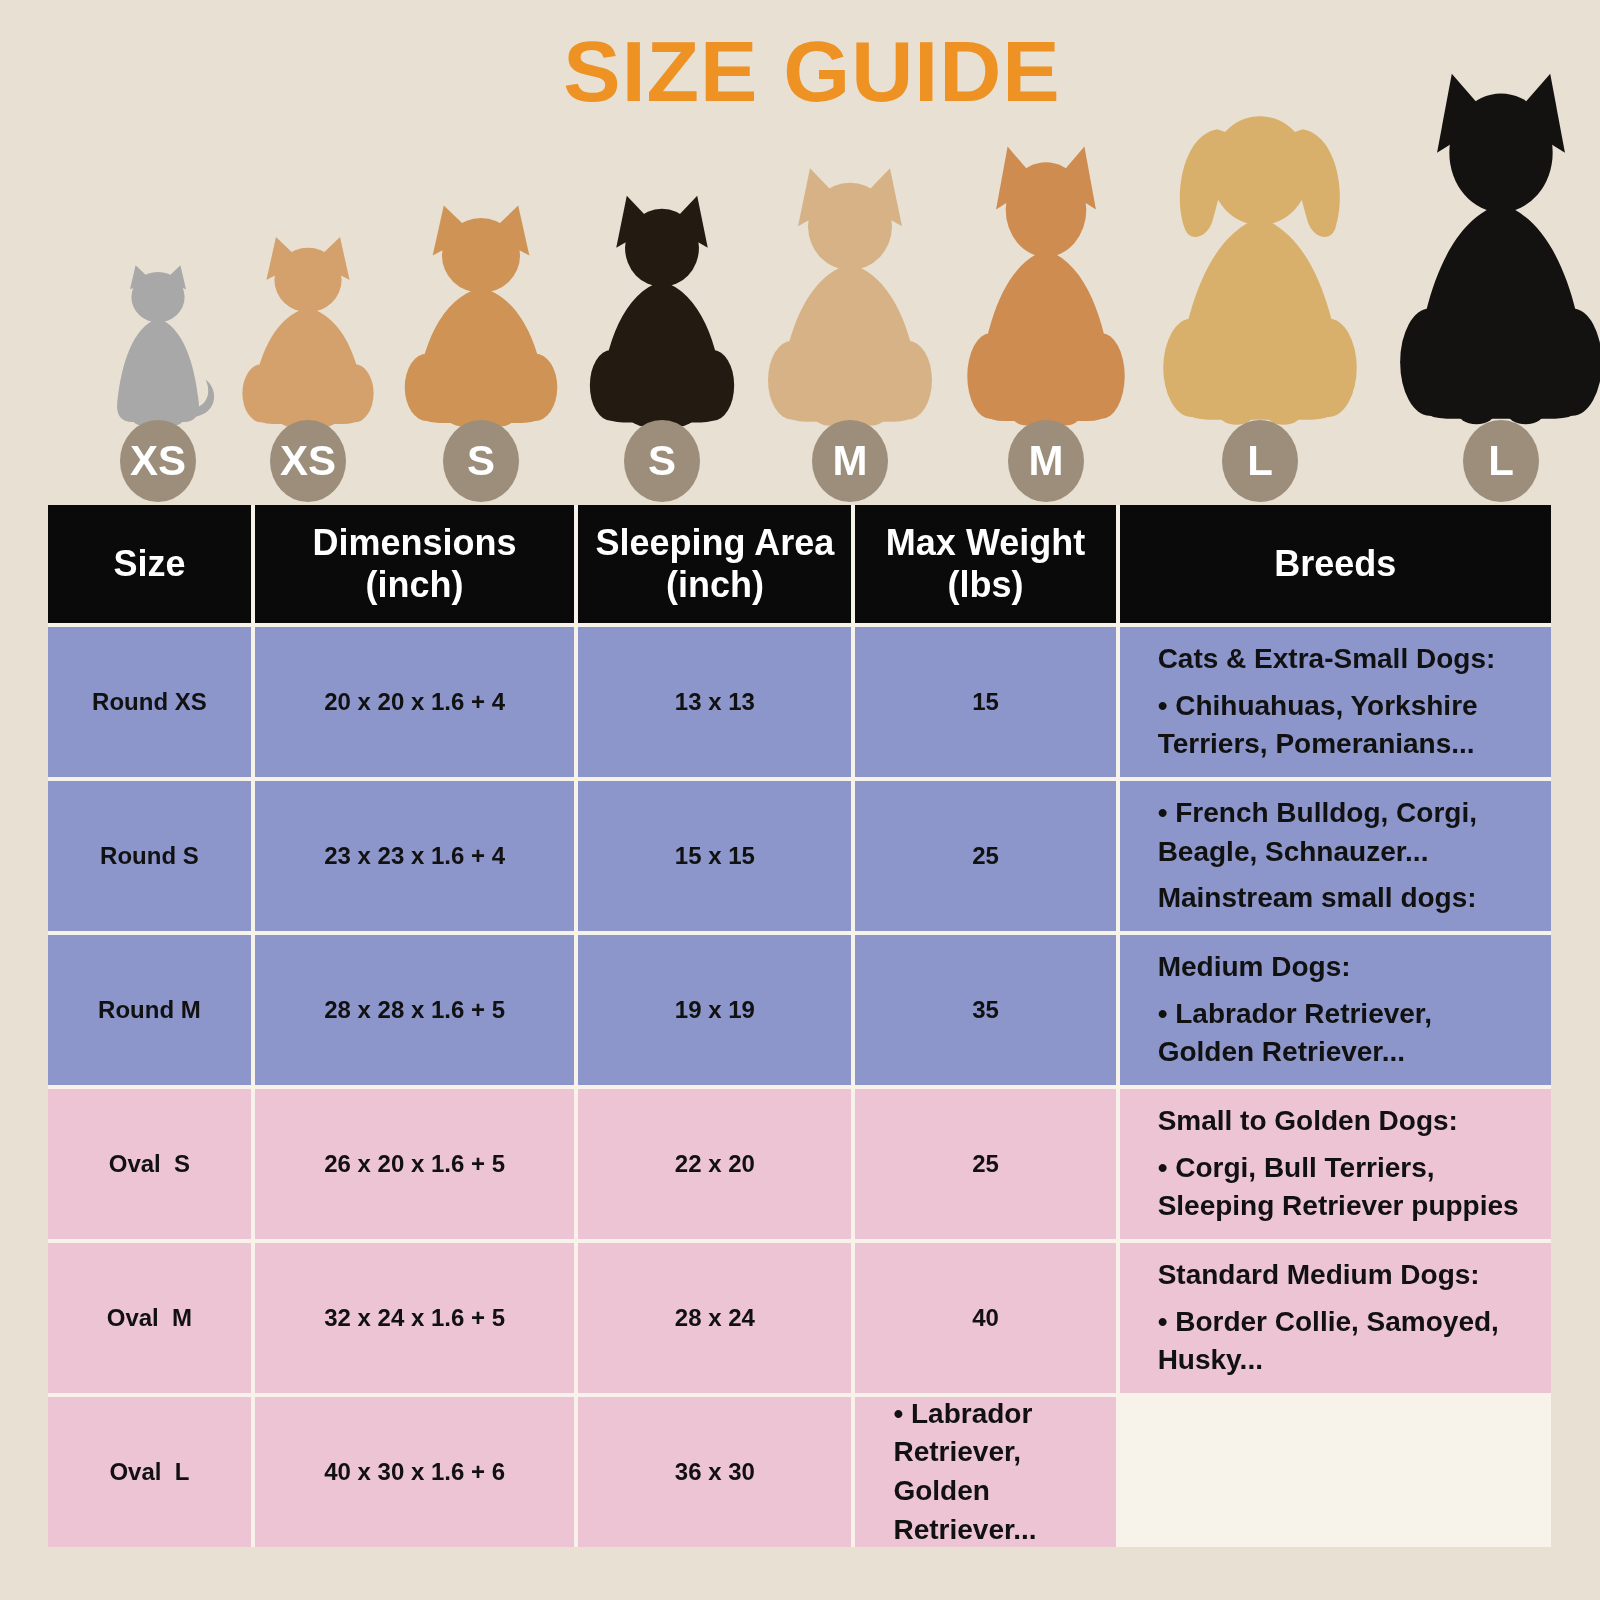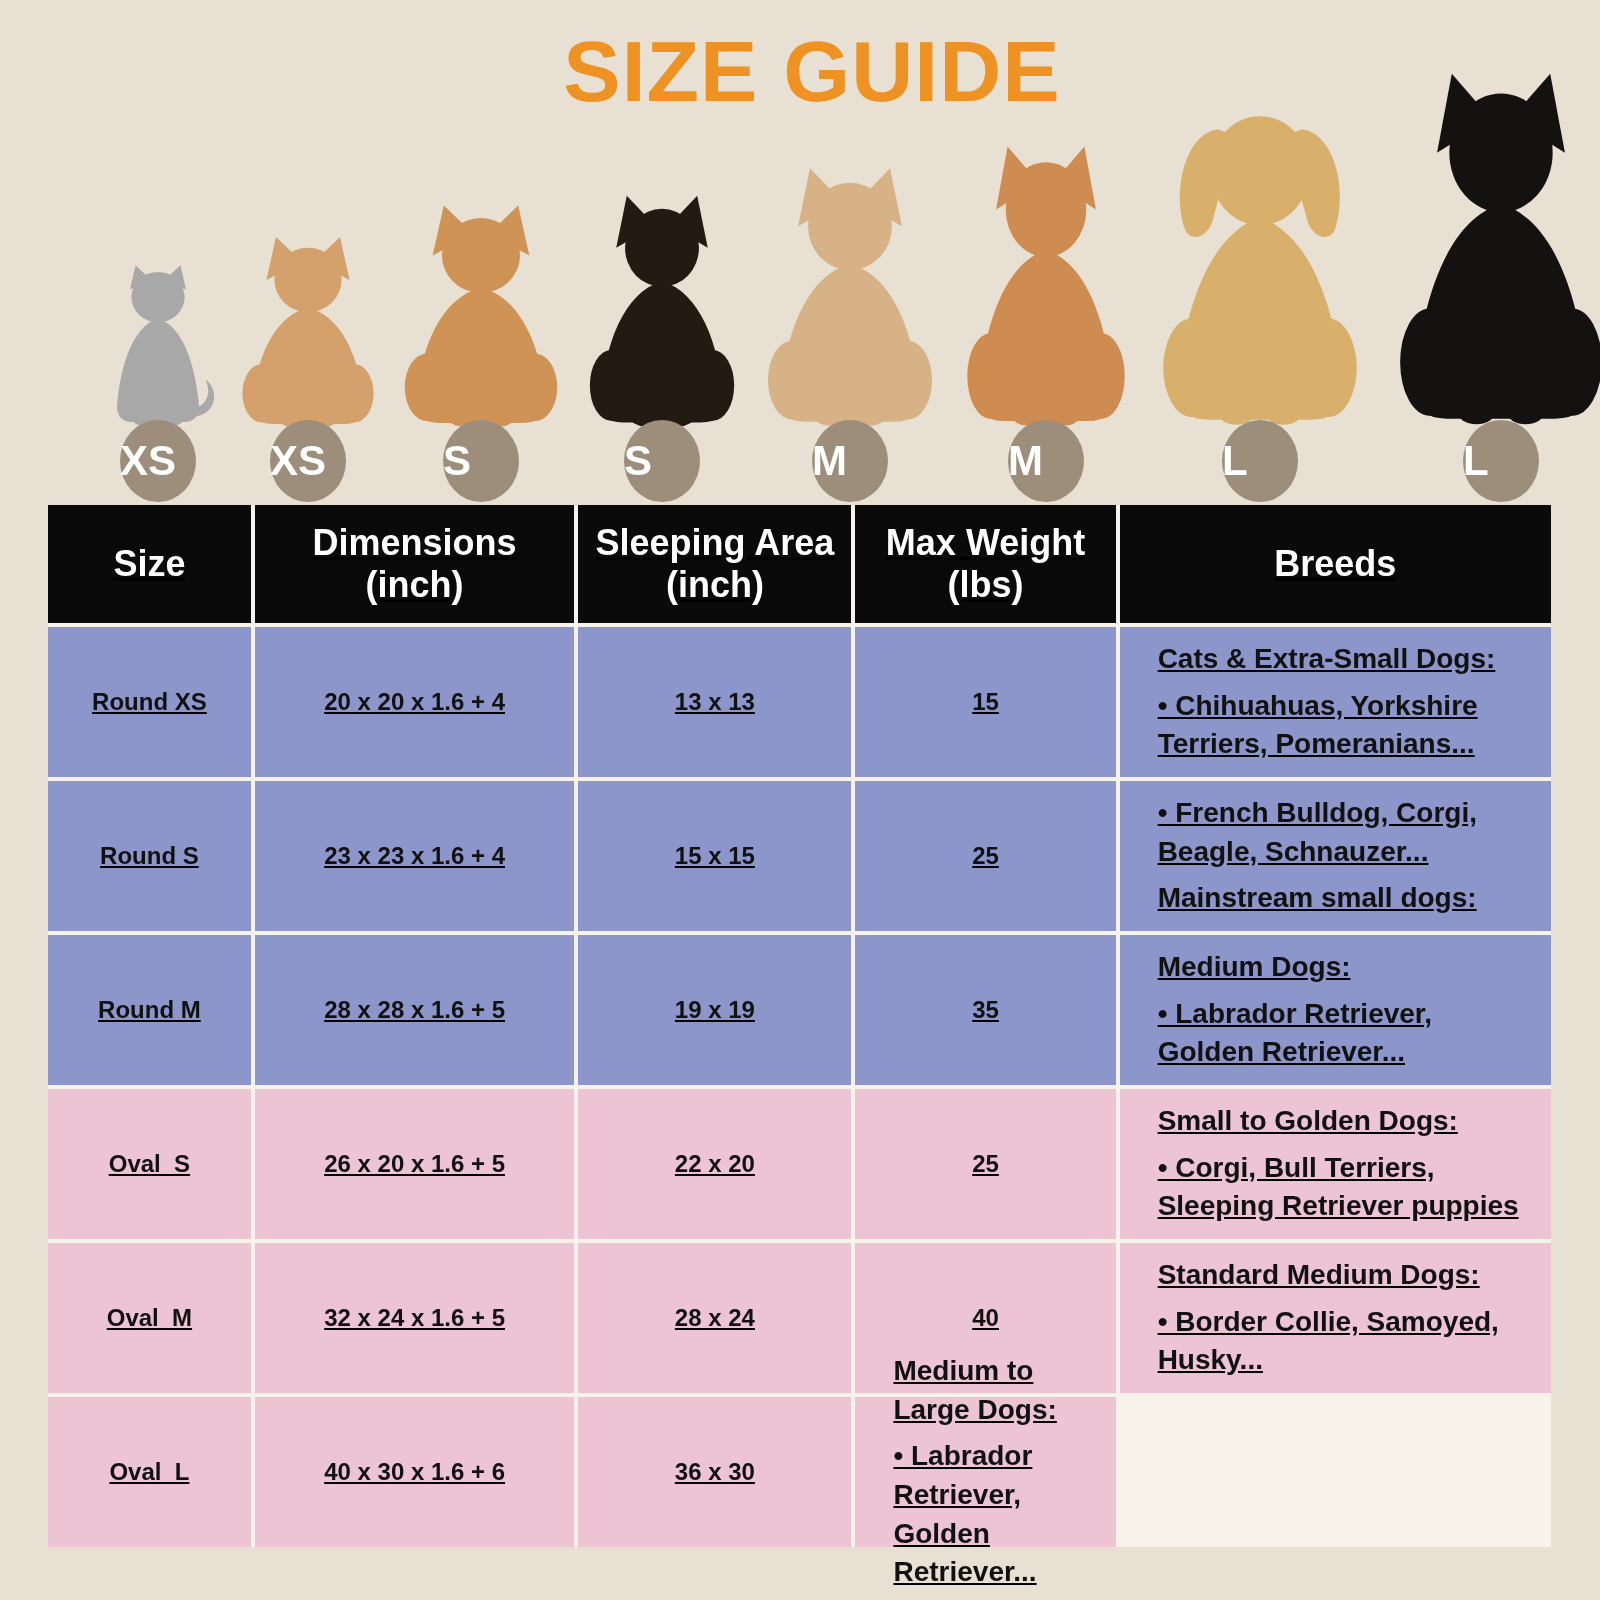--- a/index.html
+++ b/index.html
@@ -24,33 +24,32 @@
   .animals{
     position:absolute;top:0;left:88px;right:72px;height:502px;
     display:flex;align-items:flex-end;justify-content:space-between;
   }
   .animal{display:flex;flex-direction:column;align-items:center;margin:0;}
   .animal svg{display:block;margin-bottom:-10px;}
   .badge{
     width:76px;height:82px;border-radius:50%;
     background:var(--badge,#9c8e7a);
     color:var(--badge-text,#fff);
-    display:flex;align-items:center;
+    display:flex;align-items:center;justify-content:center;
     font-size:42px;font-weight:bold;z-index:2;
   }
 
   
   .size-table{
     position:absolute;left:48px;right:49px;top:505px;
     display:grid;
     grid-template-columns:205fr 323fr 276fr 263fr 436fr;
     grid-template-rows:118px repeat(6,150px);
     gap:4px;
     background:var(--grid-line,#f7f3ea);
-    text-decoration:underline;
   }
   .cell{
     display:flex;align-items:center;justify-content:center;
     text-align:center;
     color:var(--cell-text,#111);
     font-weight:bold;font-size:24px;
   }
   .th{
     background:var(--header-bg,#0a0a0a);
     color:var(--header-text,#fff);
@@ -283,18 +282,17 @@
     <div class="cell oval size-cell">
         <span>Oval  L</span>
       </div>
     <div class="cell oval">
         <span>40 x 30 x 1.6 + 6</span>
       </div>
     <div class="cell oval">
         <span>36 x 30</span>
       </div>
     <div class="cell oval breeds-cell">
-      <span>Medium to Large Dogs:</span>
       <span>• Labrador Retriever, Golden Retriever...</span>
     </div>
 
   </div>
 </div>
 
 </body></html>

